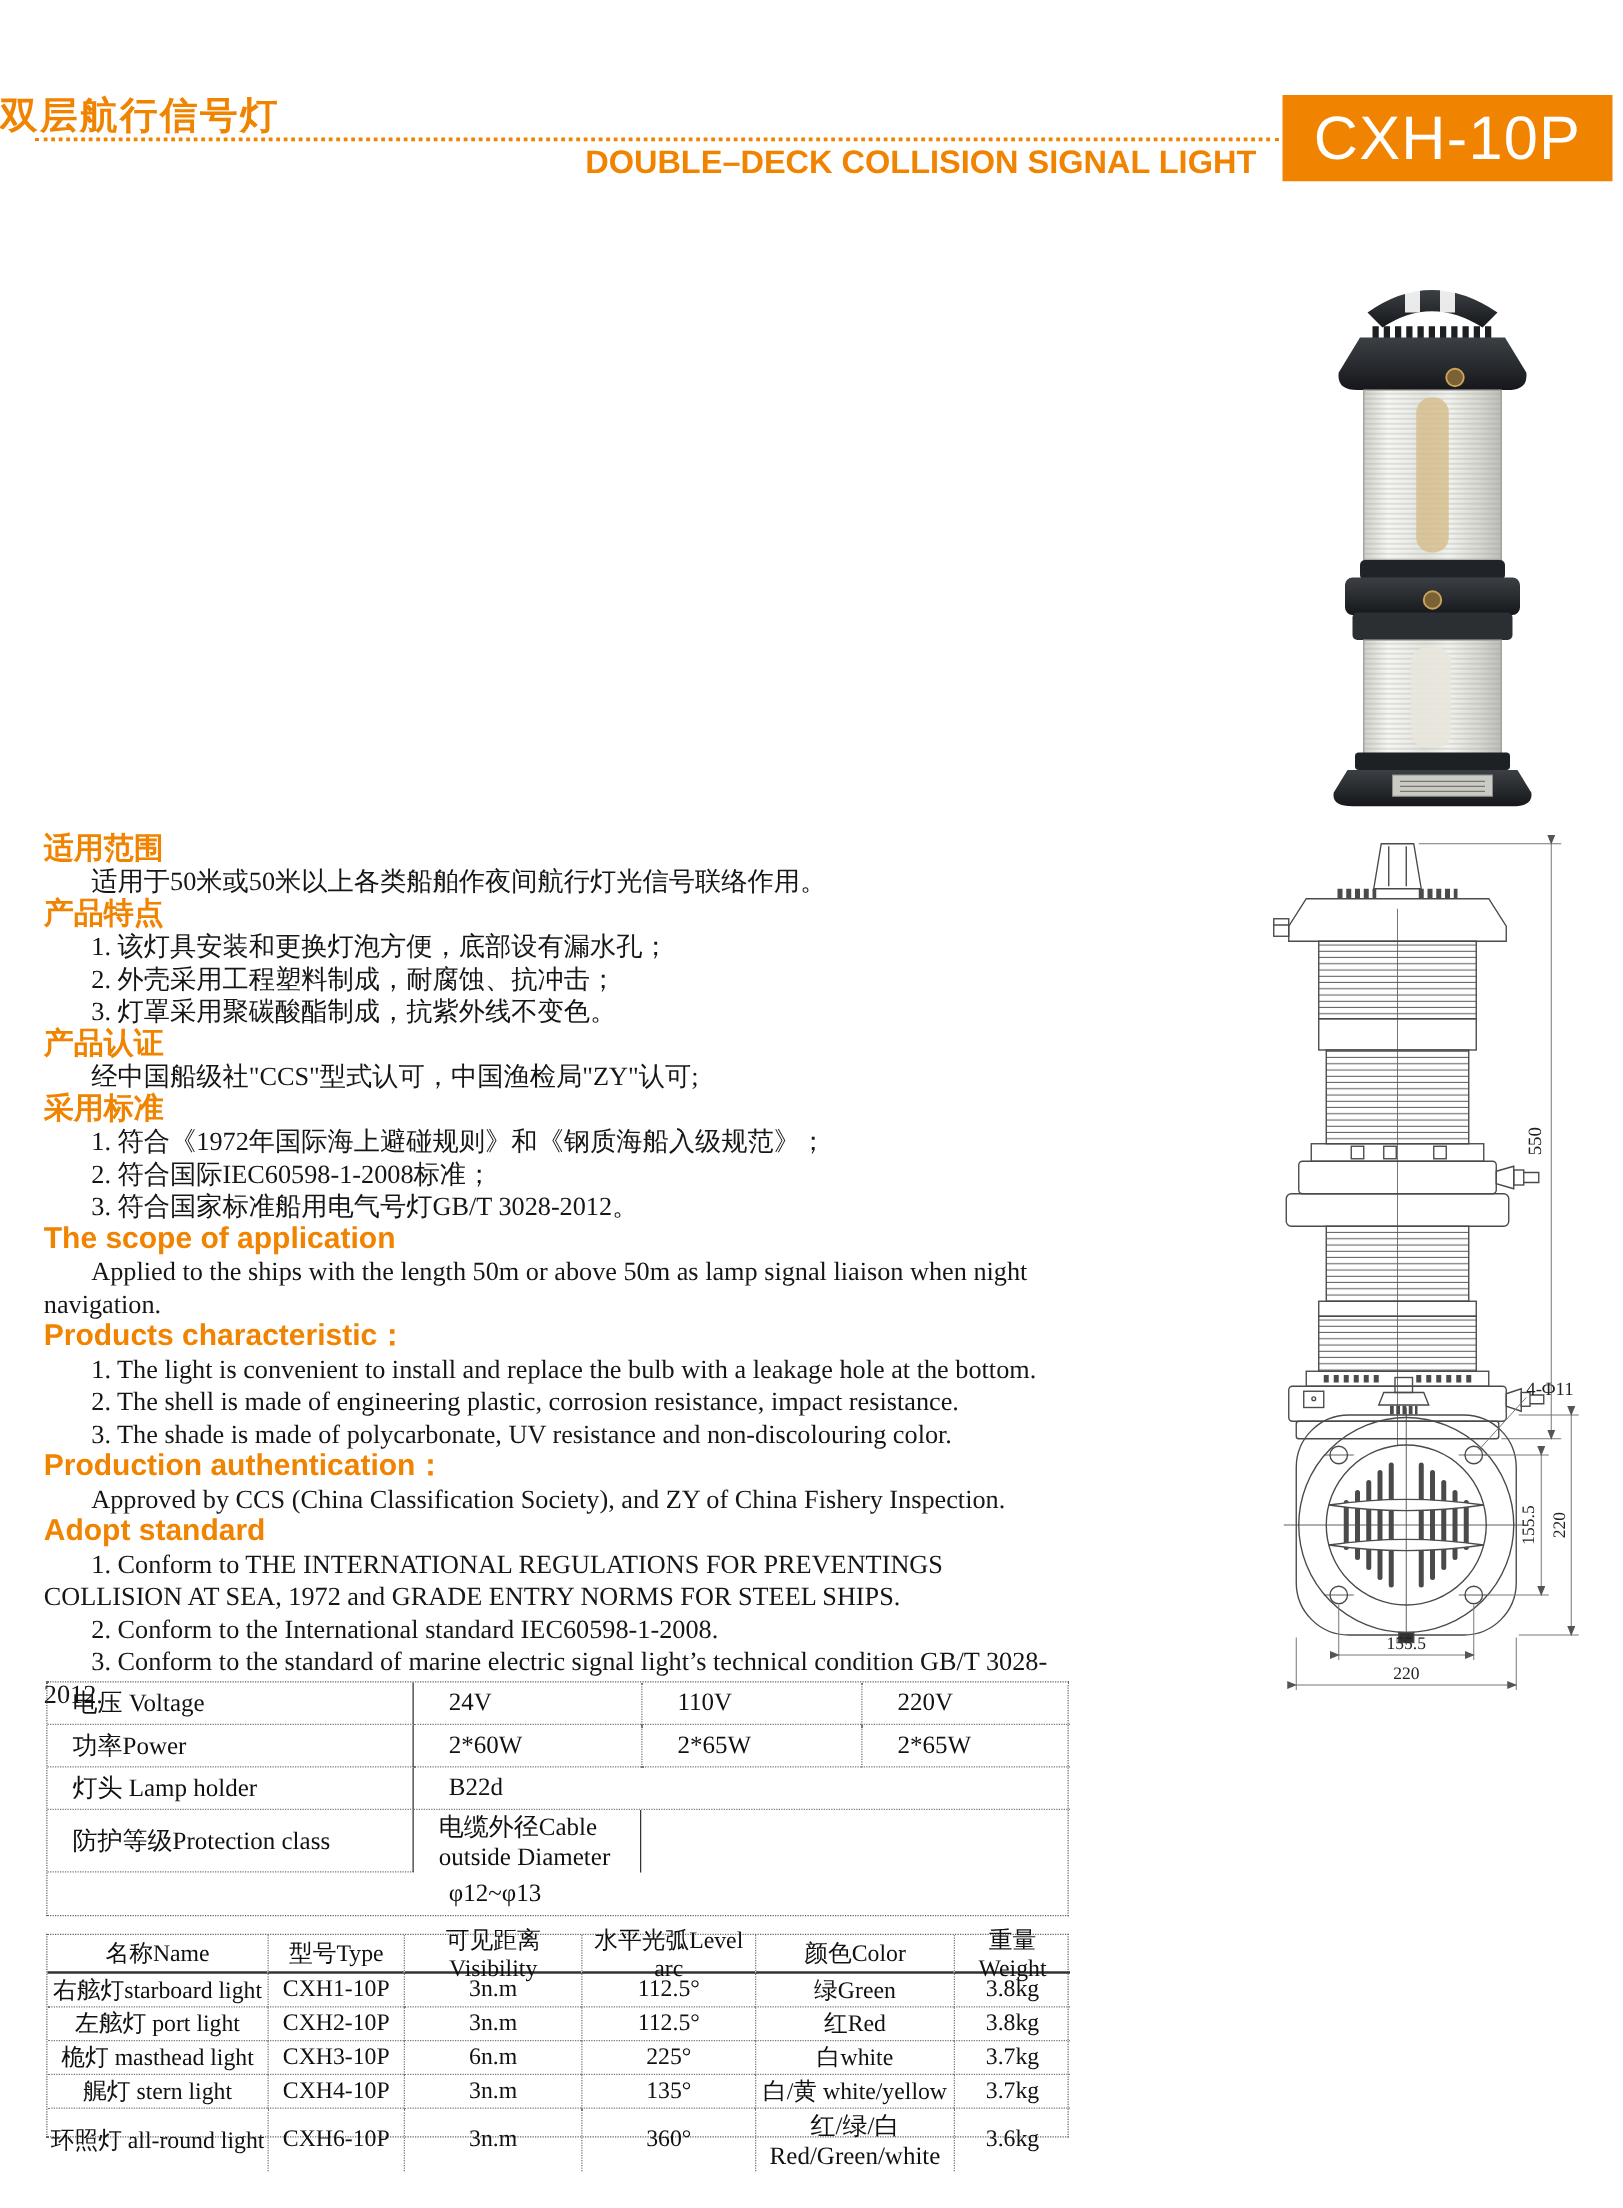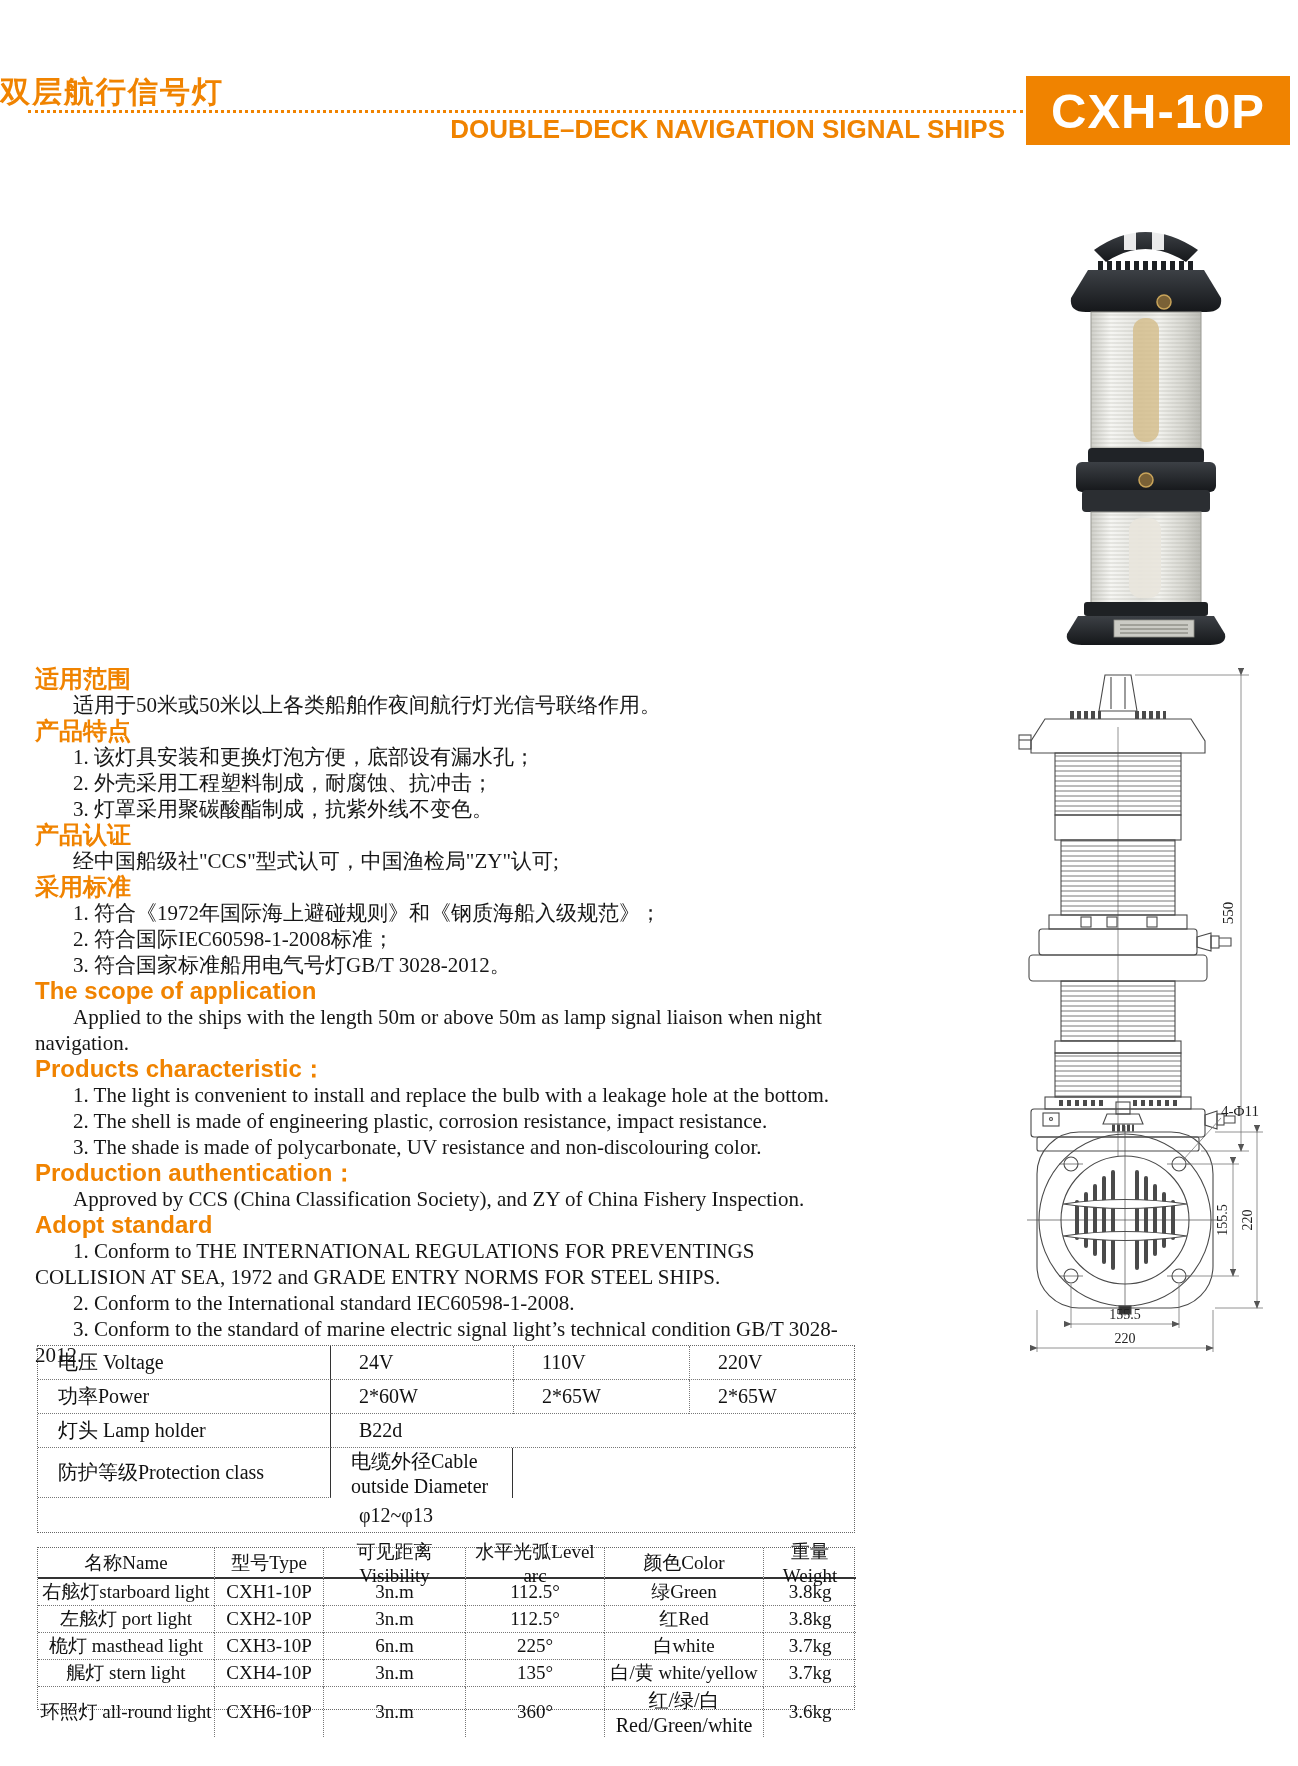--- a/index.html
+++ b/index.html
@@ -9,21 +9,21 @@
   
   .hdr-rule{position:absolute;left:28px;top:110px;width:995px;border-top:3px dotted #F08300;}
   .hdr-cn{position:absolute;left:0;top:72px;width:1005px;text-align:left;
           font-family:"Liberation Sans","DejaVu Sans",sans-serif;font-weight:bold;
           font-size:30px;color:#F08300;letter-spacing:2px;}
   .hdr-en{position:absolute;left:0;top:114px;width:1005px;text-align:right;
           font-family:"Liberation Sans","DejaVu Sans",sans-serif;font-weight:bold;
           font-size:26px;color:#F08300;}
   .badge{position:absolute;left:1026px;top:76px;width:264px;height:69px;background:#F08300;
          display:flex;align-items:center;justify-content:center;
-         font-family:"Liberation Sans","DejaVu Sans",sans-serif;font-weight:bold;
+         font-family:"Liberation Sans","DejaVu Sans",sans-serif;font-weight:normal;
          font-size:49px;color:#ffffff;transform-origin:center;letter-spacing:1px;}
 
   
   .content{position:absolute;left:35px;top:666px;width:833px;}
   .sec-title{font-family:"Liberation Sans","DejaVu Sans",sans-serif;font-weight:bold;
              font-size:24px;line-height:26px;color:#F08300;}
   .ln{margin:0;font-size:21px;line-height:26px;text-indent:38px;color:#161616;}
 
   
   .t1{position:absolute;left:37px;top:1345px;width:818px;height:188px;
@@ -54,21 +54,21 @@
   .topview{position:absolute;left:1015px;top:1100px;width:260px;height:270px;}
   svg text{font-family:"Liberation Serif","DejaVu Serif",serif;}
 </style>
 </head>
 <body>
 
 <div class="page">
 
   <div class="hdr-cn">双层航行信号灯</div>
   <div class="hdr-rule"></div>
-  <div class="hdr-en">DOUBLE–DECK NAVIGATION SIGNAL SHIPS</div>
+  <div class="hdr-en">DOUBLE–DECK COLLISION SIGNAL LIGHT</div>
   <div class="badge">CXH-10P</div>
 
   <svg class="photo" viewBox="0 0 175 435">
     <defs>
       <linearGradient id="dkg" x1="0" y1="0" x2="0" y2="1">
         <stop offset="0" stop-color="#3c4045"></stop>
           <stop offset="1" stop-color="#15171a"></stop>
       </linearGradient>
       <linearGradient id="lng" x1="0" y1="0" x2="1" y2="0">
         <stop offset="0" stop-color="#cfcfc9"></stop>

